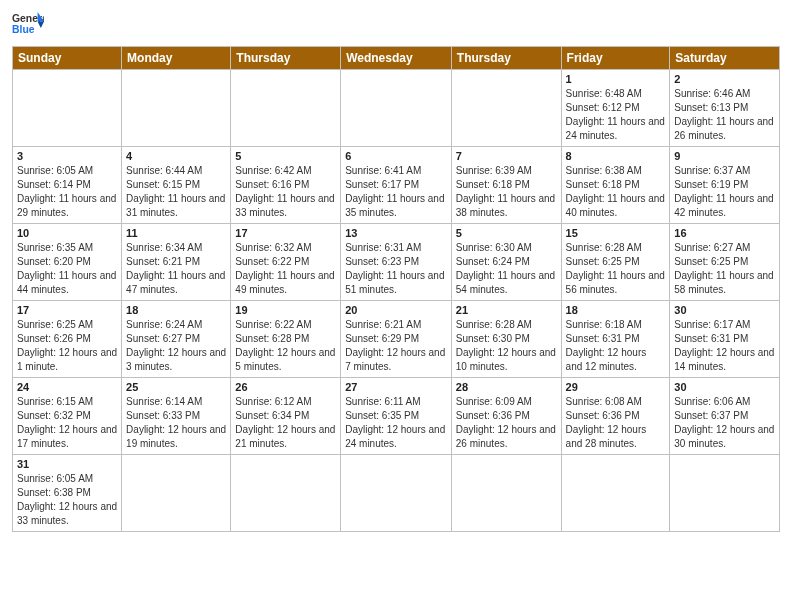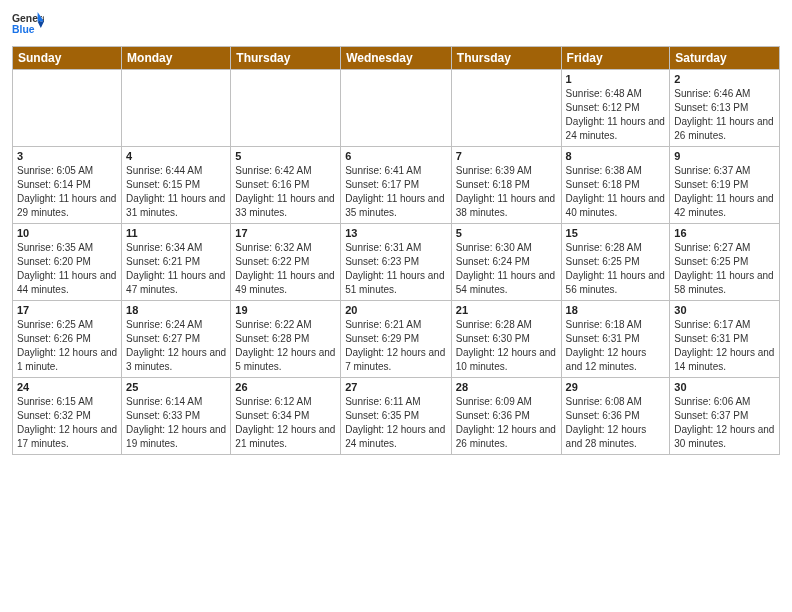--- a/index.html
+++ b/index.html
@@ -337,15 +337,30 @@
 and 28 minutes.</div>
           </td>
           <td>
             <div class="day-number">30</div>
             <div class="day-info">Sunrise: 6:06 AM
 Sunset: 6:37 PM
 Daylight: 12 hours
 and 30 minutes.</div>
           </td>
         </tr>
+        <tr class="last-row">
+          <td>
+            <div class="day-number">31</div>
+            <div class="day-info">Sunrise: 6:05 AM
+Sunset: 6:38 PM
+Daylight: 12 hours
+and 33 minutes.</div>
+          </td>
+          <td class="empty-cell"></td>
+          <td class="empty-cell"></td>
+          <td class="empty-cell"></td>
+          <td class="empty-cell"></td>
+          <td class="empty-cell"></td>
+          <td class="empty-cell"></td>
+        </tr>
       </tbody>
   </table>
 </div>
 
 </body></html>

